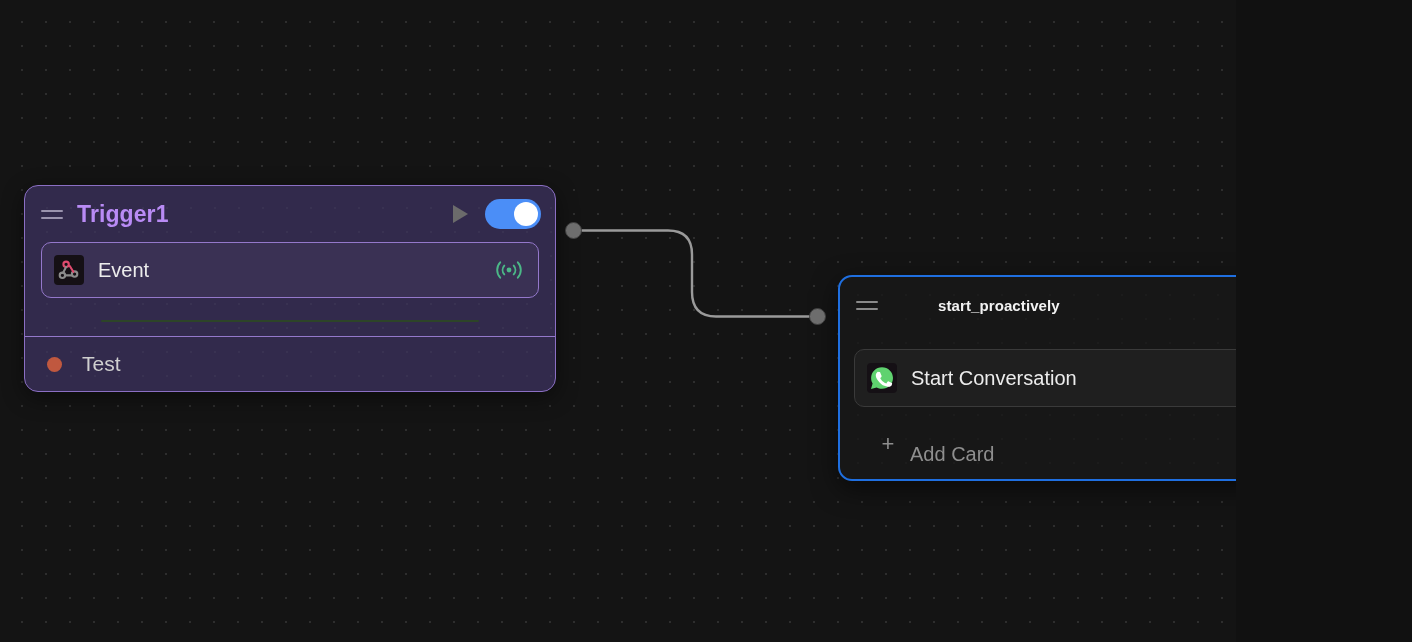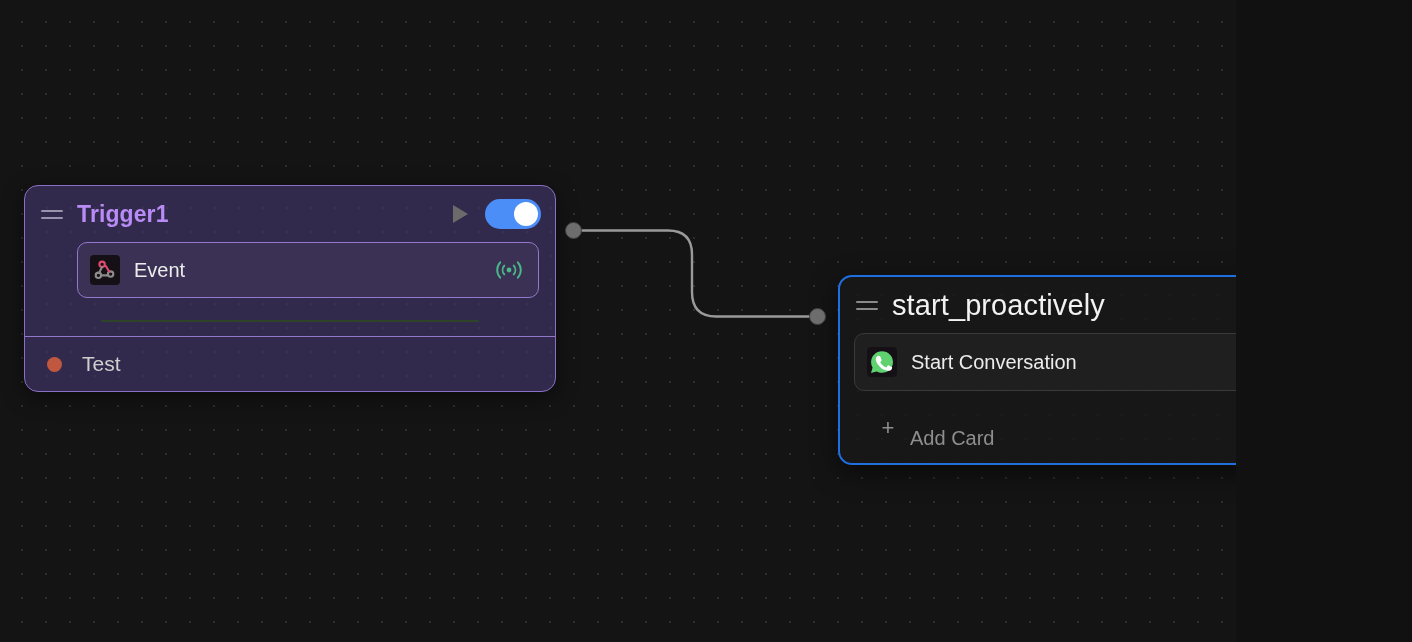--- a/index.html
+++ b/index.html
@@ -76,26 +76,27 @@
 
   .node-title-purple {
     font-size: 23px;
     font-weight: 700;
     color: #b98bf5;
     letter-spacing: 0.1px;
     flex: 1 1 auto;
     white-space: nowrap;
   }
   .node-title-white {
-    font-size: 29px;
-    font-weight: 400;
+    font-size: 15px;
+    font-weight: 700;
     color: #f2f2f2;
     letter-spacing: 0.1px;
     flex: 1 1 auto;
     white-space: nowrap;
+    margin-left: 46px;
   }
 
   .play-btn {
     width: 22px; height: 22px;
     flex: 0 0 auto;
     display: flex; align-items: center; justify-content: center;
     cursor: pointer;
   }
 
   .toggle {
@@ -119,21 +120,20 @@
     display: flex;
     align-items: center;
     gap: 14px;
     height: 56px;
     border-radius: 10px;
     padding: 0 14px 0 12px;
   }
   .card-purple {
     background: #3a3154;
     border: 1px solid #9478cb;
-    margin-left: 36px;
   }
   .card-label {
     font-size: 20px;
     color: #ececec;
     flex: 1 1 auto;
     white-space: nowrap;
     overflow: hidden;
     text-overflow: ellipsis;
   }
 
@@ -198,20 +198,21 @@
     background-image: radial-gradient(circle, rgba(255,255,255,0.025) 1.2px, transparent 1.3px);
     background-size: 24px 24px;
     background-position: 6px 6px;
   }
   .start-body { padding: 0 14px 10px 14px; display: flex; flex-direction: column; gap: 12px; }
 
   .card-dark {
     background: #1f1f1f;
     border: 1px solid #3a3a3a;
     height: 58px;
+    margin-top: 16px;
   }
   .card-selected {
     background: #1f1f1f;
     border: 2px solid #2f86f7;
     height: 60px;
     box-shadow: 0 0 0 1px rgba(47,134,247,0.25);
   }
 
   .code-btn {
     width: 42px; height: 42px;

